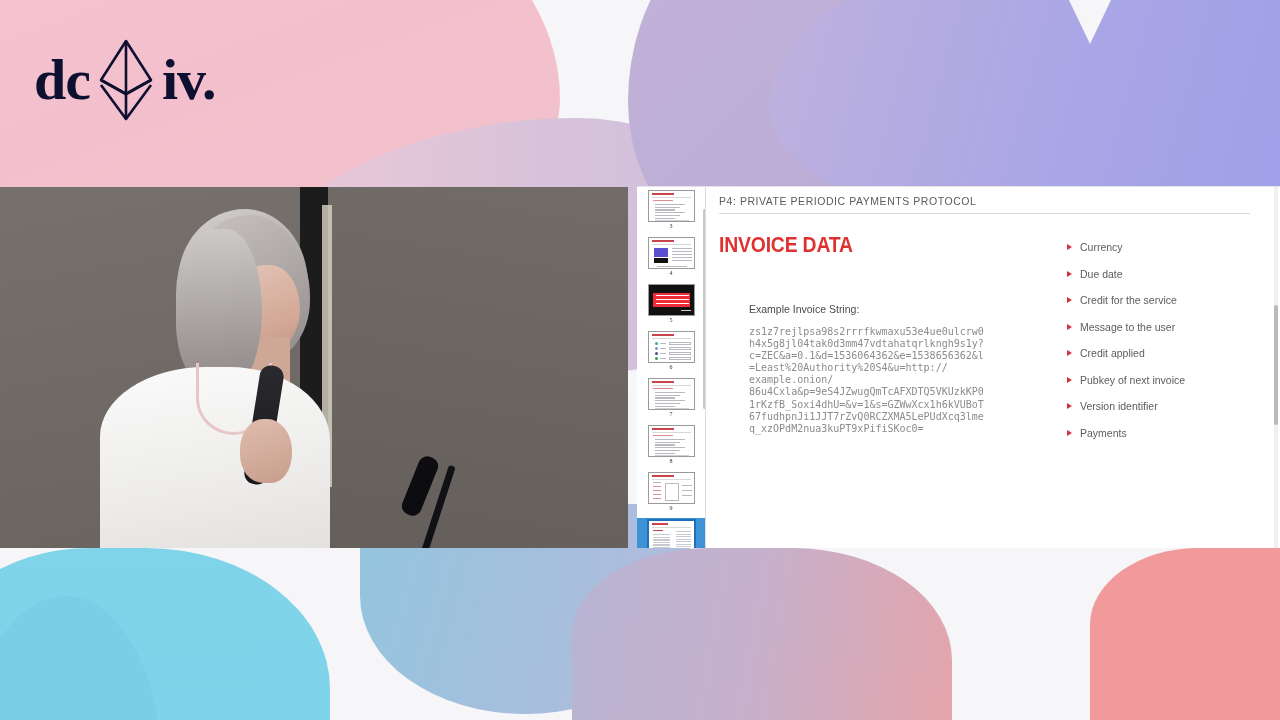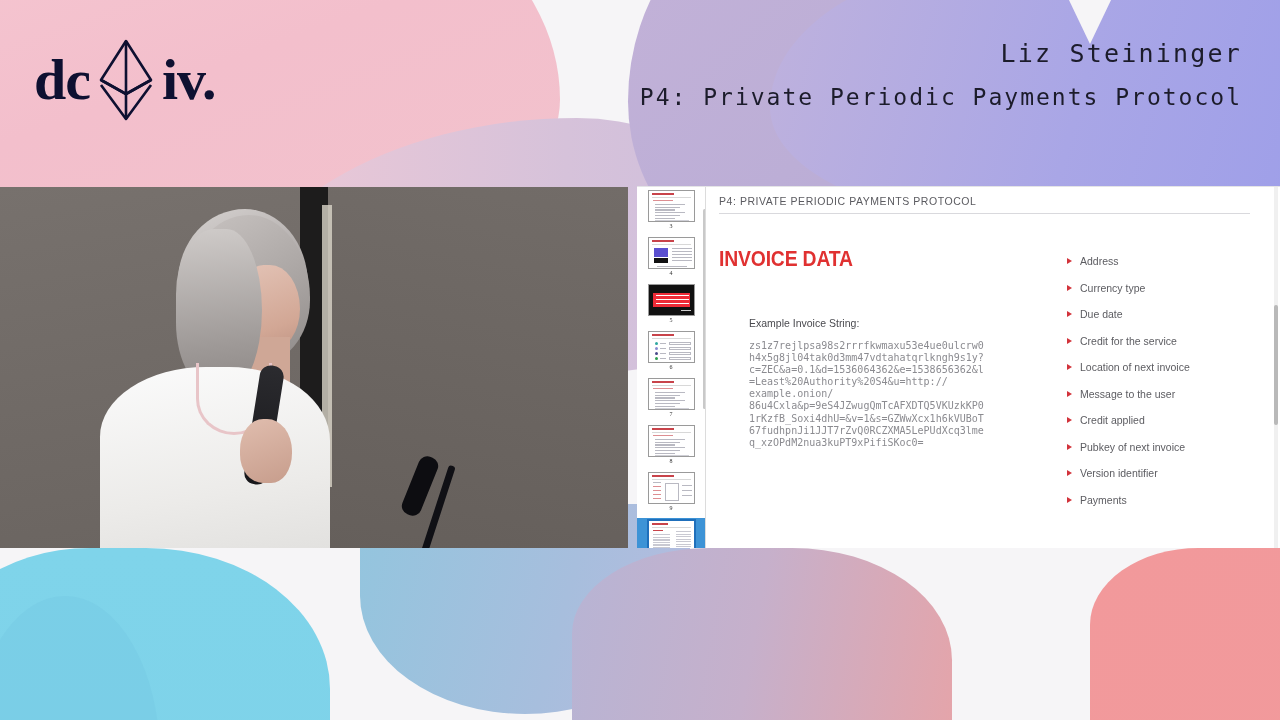--- a/index.html
+++ b/index.html
@@ -227,21 +227,21 @@
     padding: 8px 12px 0 13px;
     overflow: hidden;
   }
   #slide-eyebrow {
     font-size: 10.5px; color: #5b5b60;
     letter-spacing: .55px;
     font-family: "Liberation Sans", sans-serif;
     padding-bottom: 6px;
   }
   #slide-hr { height: 1px; background: #d9d9dd; margin-right: 18px; }
-  #slide-body { display: flex; margin-top: 32px; }
+  #slide-body { display: flex; margin-top: 18px; }
   #slide-left { width: 330px; }
   #invoice-heading {
     color: #e03131;
     font-family: "Liberation Sans", sans-serif;
     font-weight: bold;
     font-size: 22px;
     letter-spacing: -.2px;
     transform: scaleX(.88);
     transform-origin: left center;
   }
@@ -310,24 +310,20 @@
           <path d="M5 42 L30 56 L55 42"></path>
           <path d="M30 56 L30 3"></path>
           <path d="M5 47 L30 81 L55 47"></path>
           <path d="M30 81 L30 56"></path>
         </g>
       </svg>
     </span>
     <span>iv.</span>
   </div>
 
-  <div id="header-text">
-    <div id="speaker-name">Liz Steininger</div>
-    <div id="talk-title">P4: Private Periodic Payments Protocol</div>
-  </div>
 
   <div id="video">
     <div class="v-wall-l"></div>
     <div class="v-wall-r"></div>
     <div class="v-pillar"></div>
     <div class="v-pillar-lite"></div>
     <div class="v-hair"></div>
     <div class="v-head"></div>
     <div class="v-face"></div>
     <div class="v-neck"></div>
@@ -492,37 +488,29 @@
 example.onion/
 86u4Cxla&amp;p=9eS4JZwugQmTcAFXDTQ5VKUzkKP0
 1rKzfB_Soxi4dhU=&amp;v=1&amp;s=GZWwXcx1h6kVUBoT
 67fudhpnJi1JJT7rZvQ0RCZXMA5LePUdXcq3lme
 q_xzOPdM2nua3kuPT9xPifiSKoc0=</div>
         </div>
 
         <div id="slide-right">
             <div class="bullet-row">
               <span class="bullet-mark"></span>
-              <span>Address</span>
-            </div>
-            <div class="bullet-row">
-              <span class="bullet-mark"></span>
-              <span>Currency type</span>
+              <span>Currency</span>
             </div>
             <div class="bullet-row">
               <span class="bullet-mark"></span>
               <span>Due date</span>
             </div>
             <div class="bullet-row">
               <span class="bullet-mark"></span>
               <span>Credit for the service</span>
-            </div>
-            <div class="bullet-row">
-              <span class="bullet-mark"></span>
-              <span>Location of next invoice</span>
             </div>
             <div class="bullet-row">
               <span class="bullet-mark"></span>
               <span>Message to the user</span>
             </div>
             <div class="bullet-row">
               <span class="bullet-mark"></span>
               <span>Credit applied</span>
             </div>
             <div class="bullet-row">

